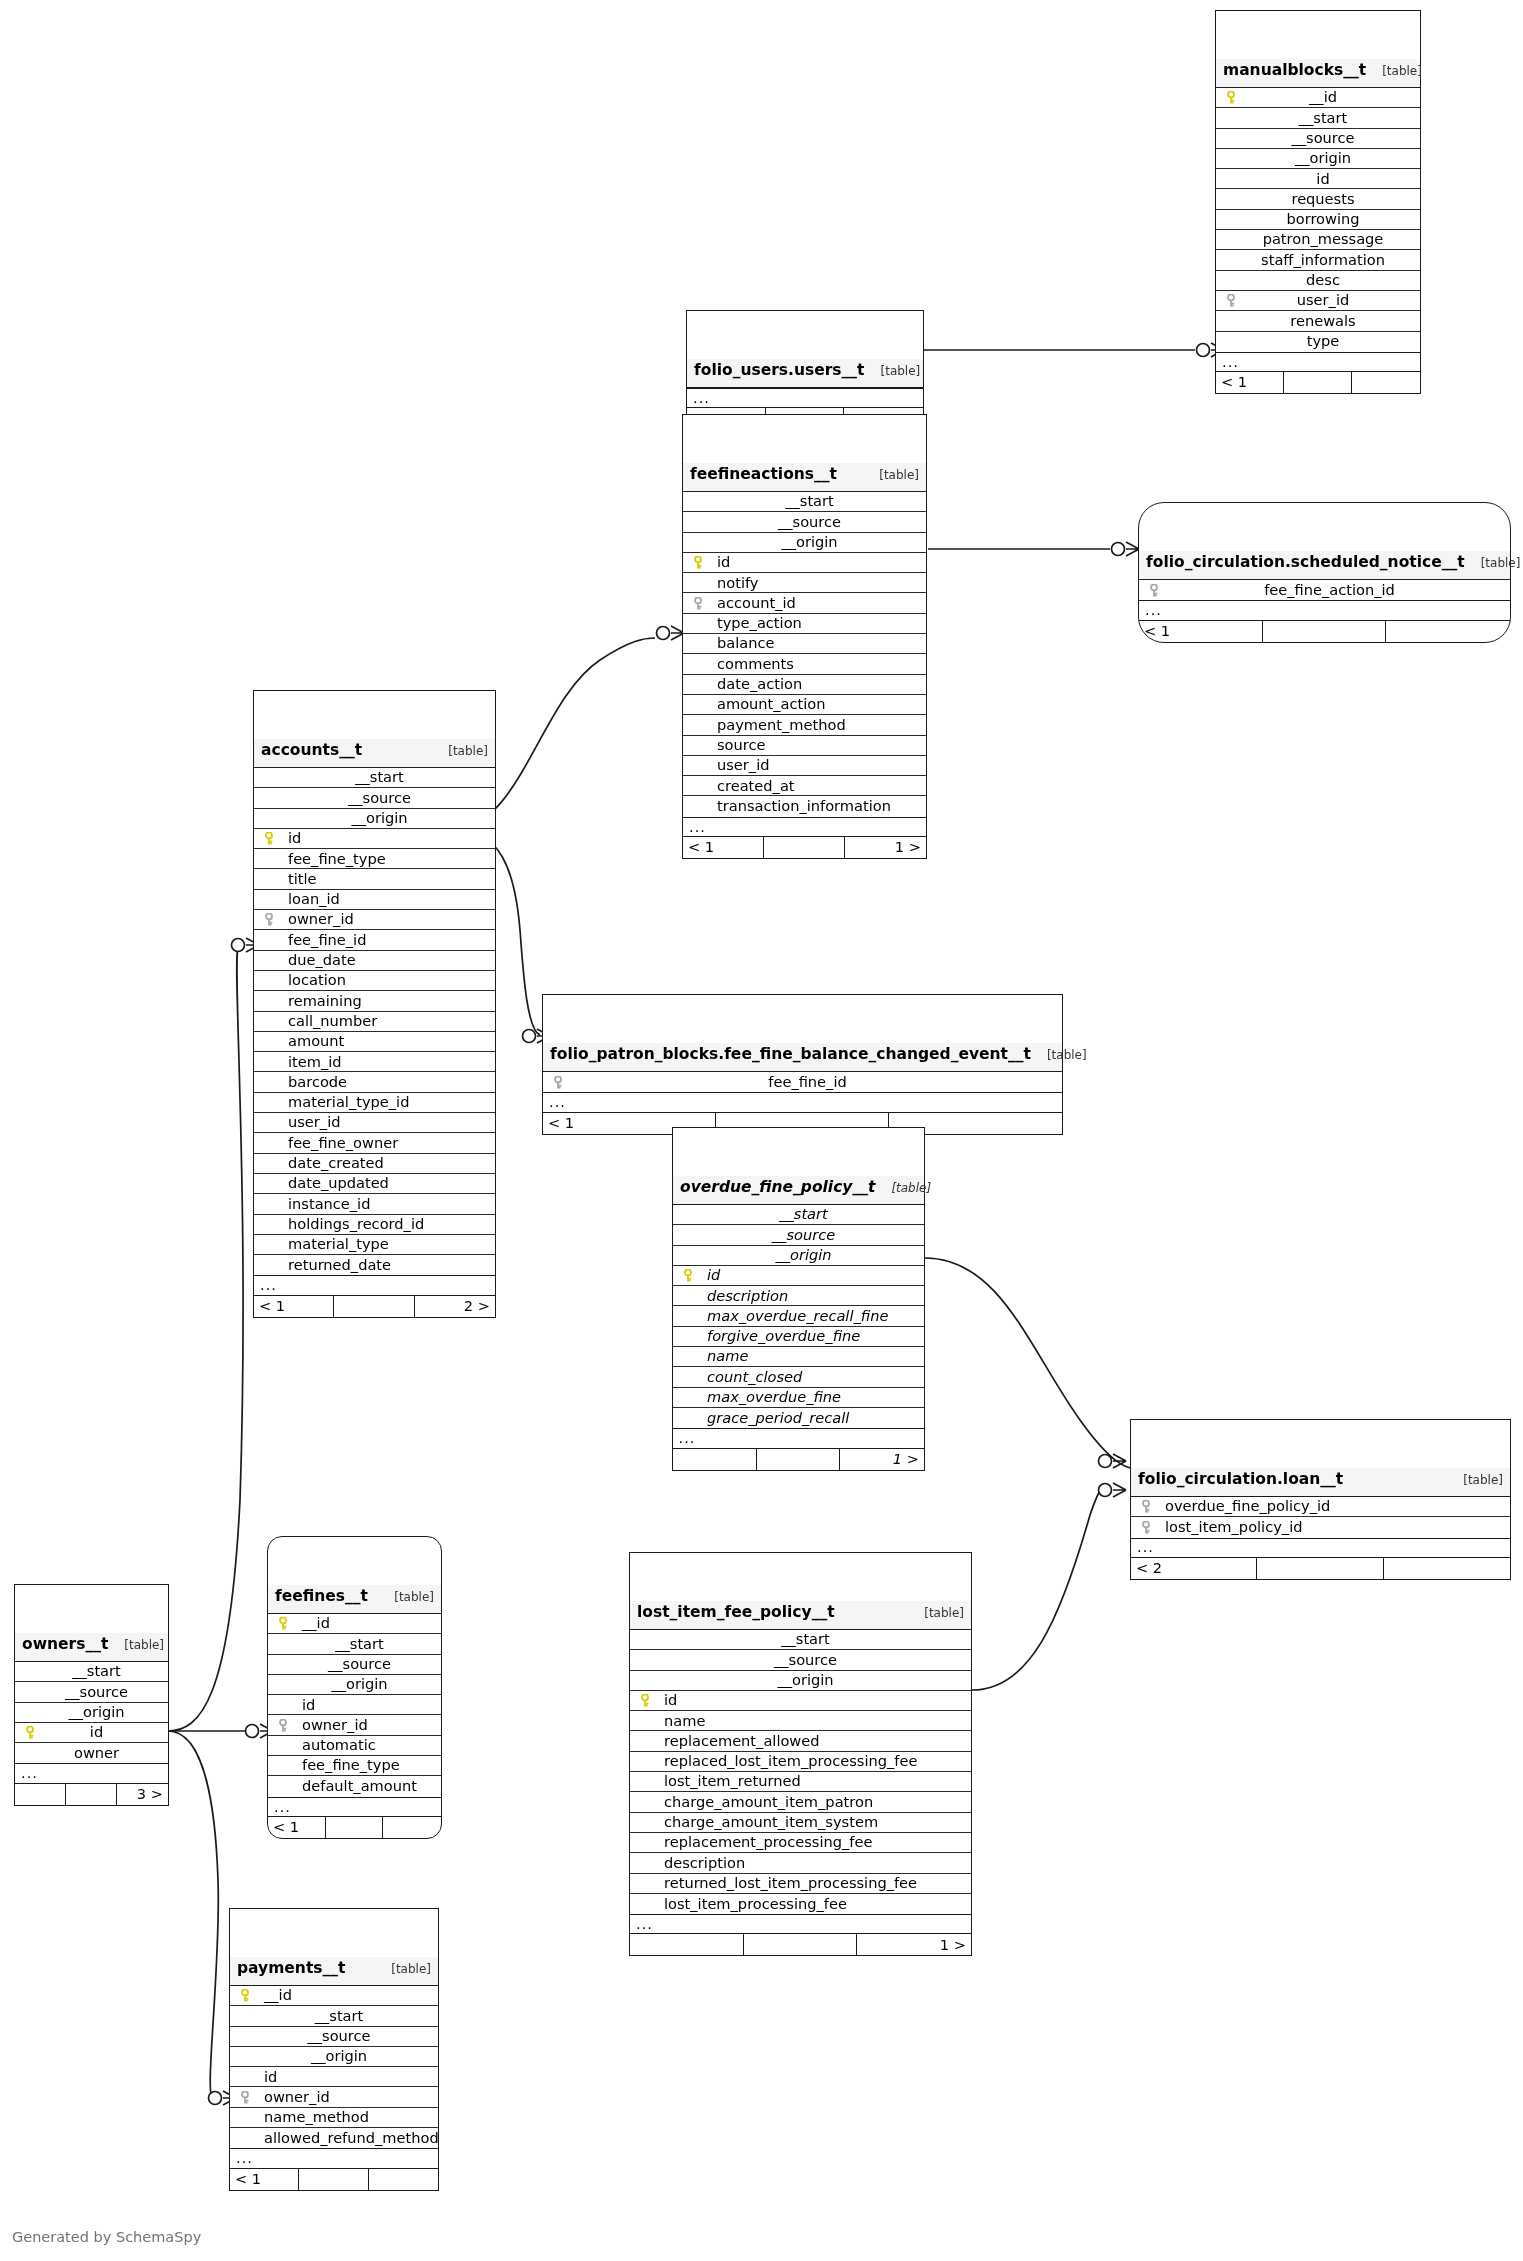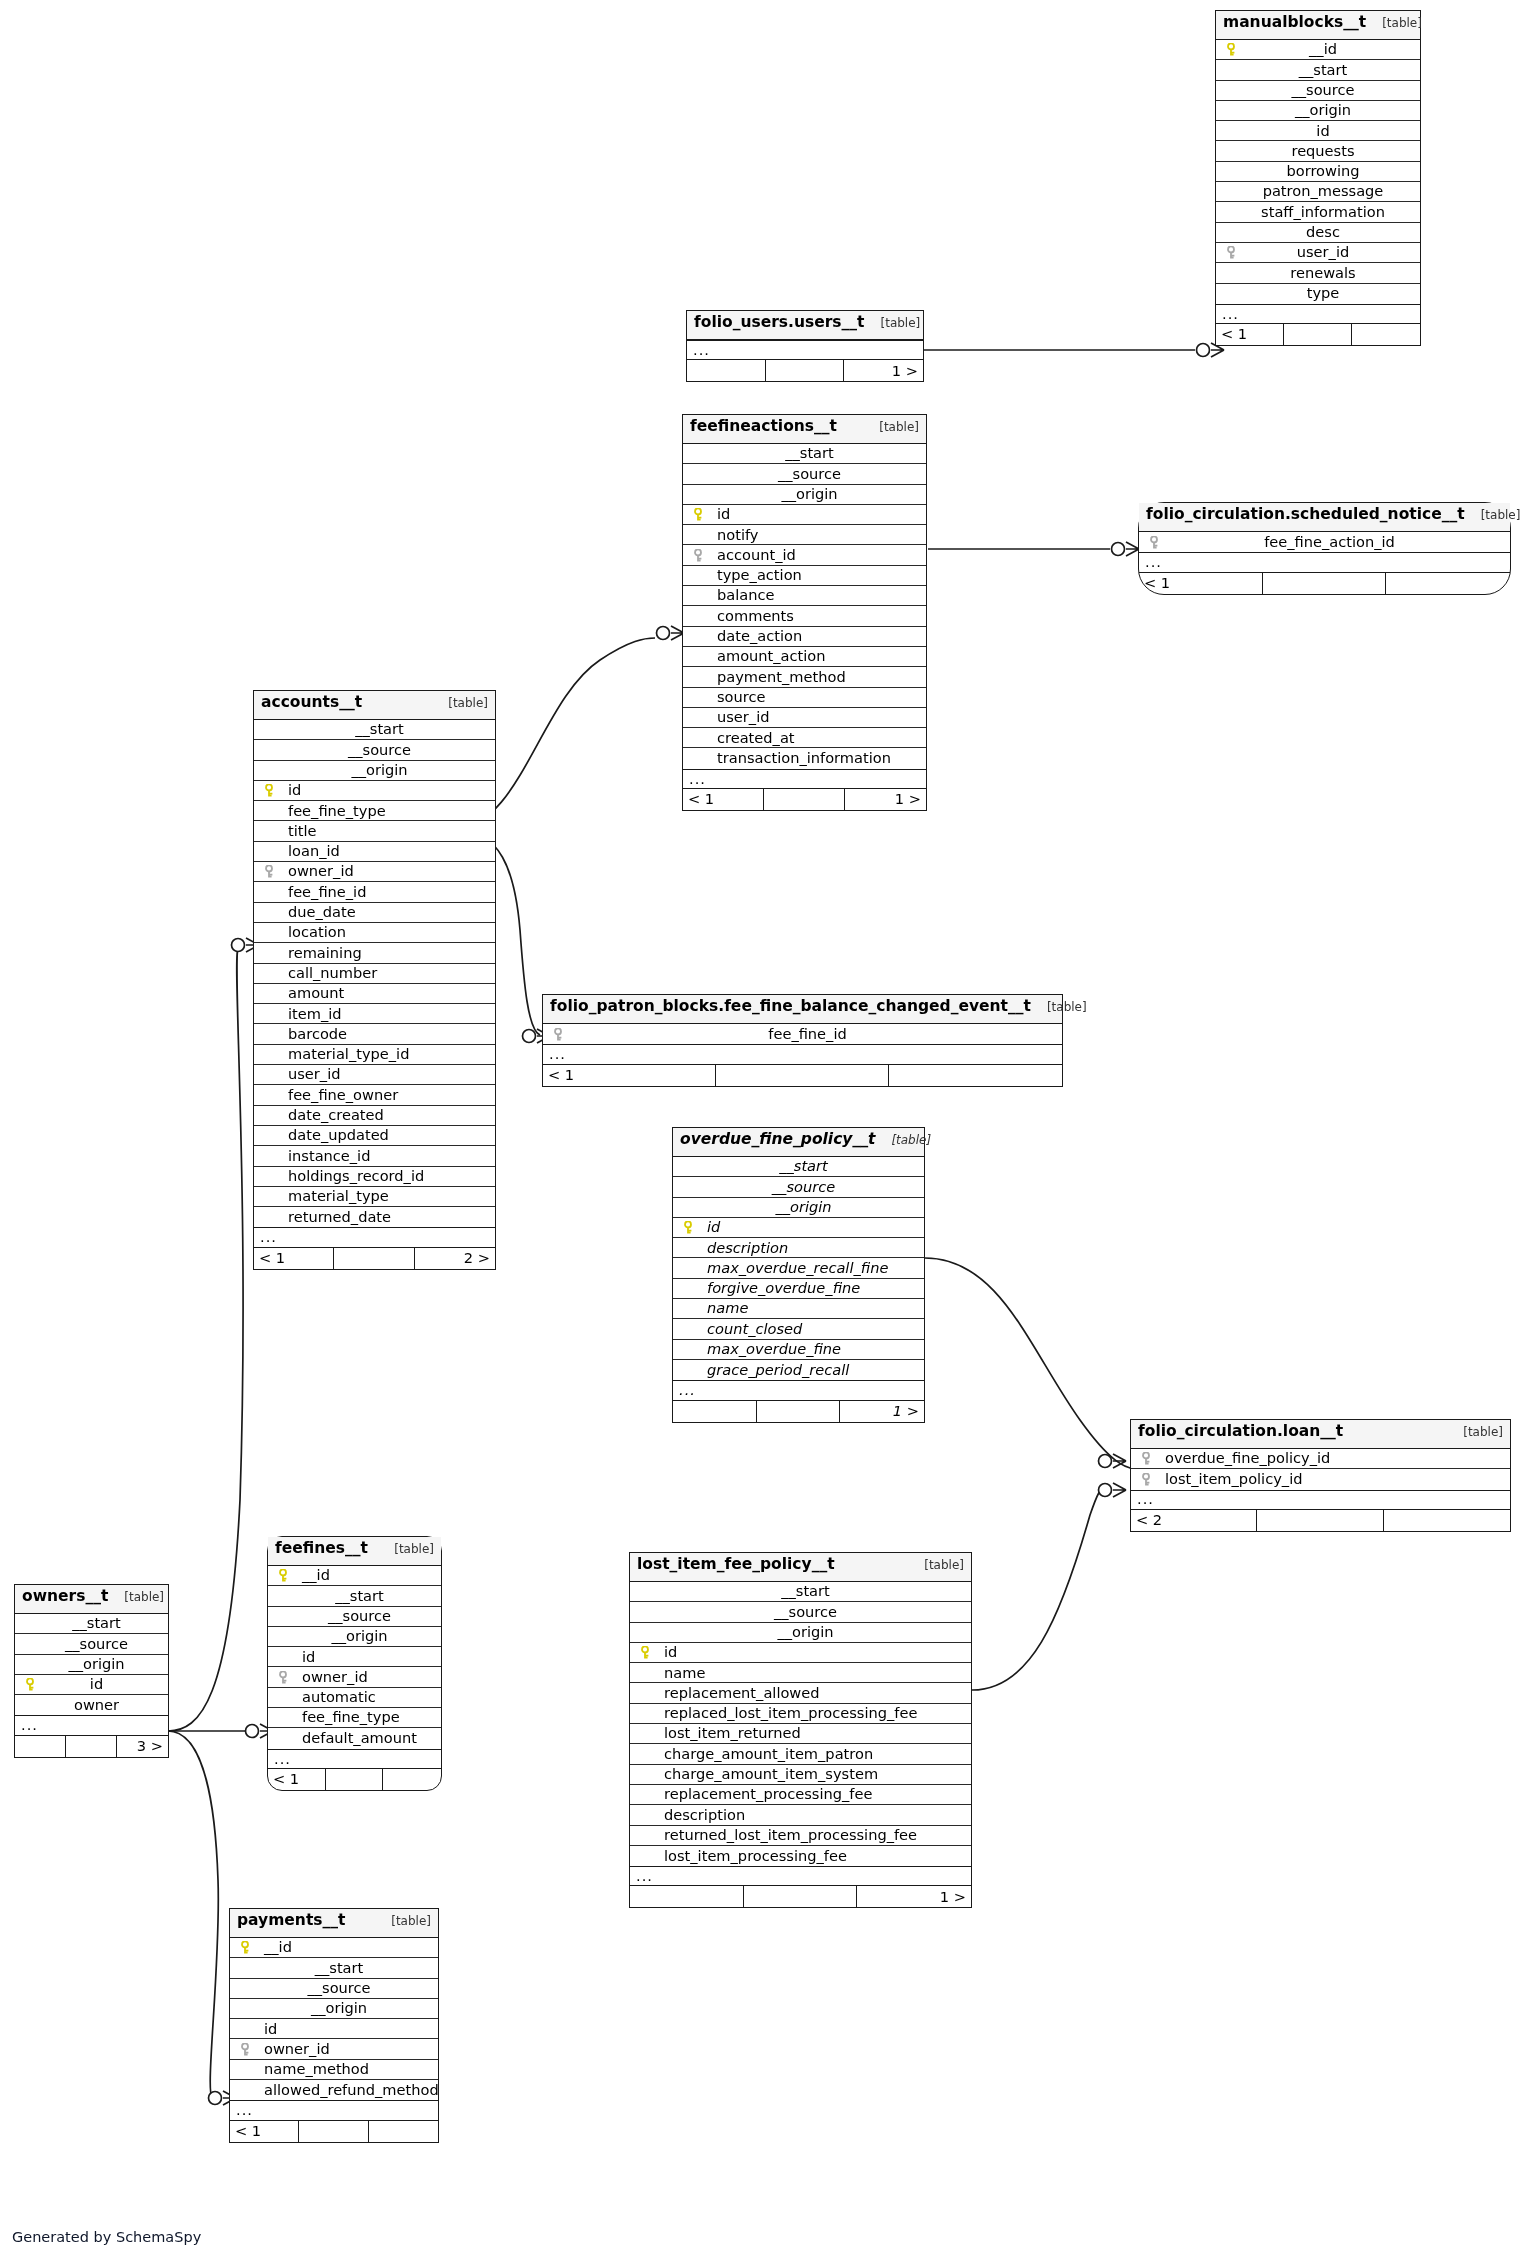--- a/index.html
+++ b/index.html
@@ -38,20 +38,21 @@
   .tbl-title {
     background: #f5f5f5;
     border-bottom: 1.6px solid #1a1a1a;
     font-weight: bold;
     padding: 4px 7px 5px 7px;
     display: flex;
     align-items: baseline;
     white-space: nowrap;
     box-sizing: border-box;
     height: 29px;
+    margin-top: 48px;
   }
   .tbl-title .tname { font-weight: bold; font-size: 15.5px; }
   .tbl-title .tkind {
     font-weight: normal;
     font-size: 12px;
     color: #333333;
     margin-left: auto;
     padding-left: 10px;
   }
   .tbl-title.tight .tkind { margin-left: 6px; }
@@ -111,21 +112,21 @@
     width: 11px;
     height: 13px;
     position: relative;
   }
   .key svg { display: block; }
   .credit {
     position: absolute;
     left: 12px;
     top: 2229px;
     font-size: 14.5px;
-    color: #0f172a;
+    color: #737373;
     white-space: nowrap;
   }
 </style>
 </head>
 <body>
 
 <div id="canvas">
 
   <svg id="edges" viewBox="0 0 1523 2261">
     <defs>

